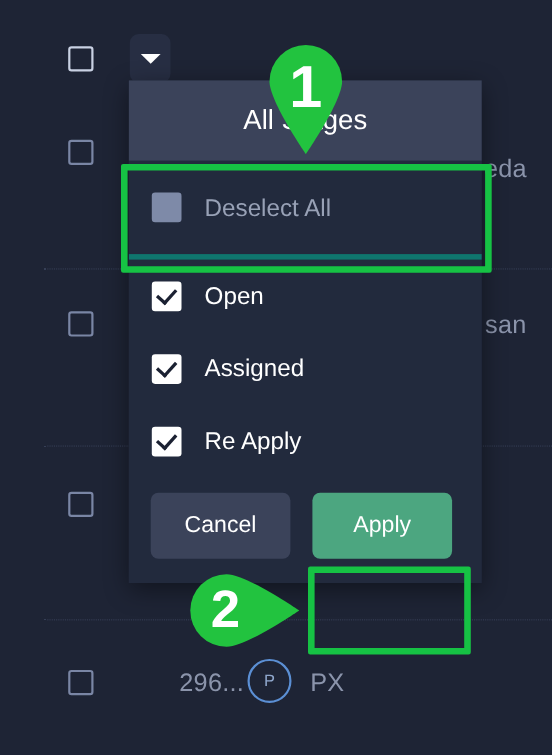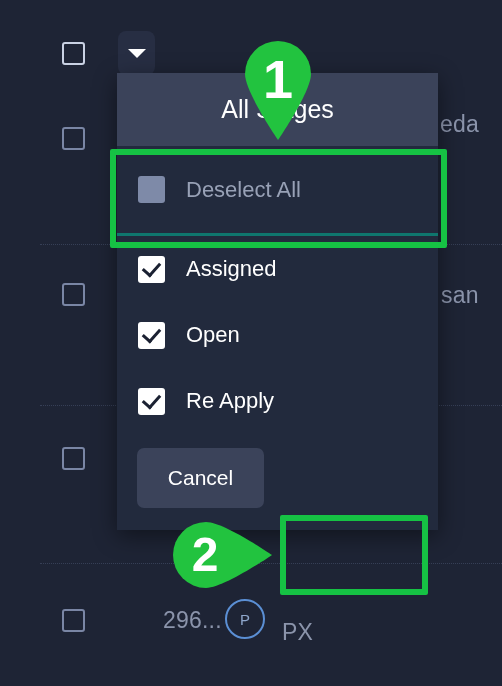--- a/index.html
+++ b/index.html
@@ -106,21 +106,21 @@
 
   .opt-row {
     display: flex;
     align-items: center;
     height: 66px;
     padding-left: 21px;
     cursor: pointer;
   }
   #deselect-all-row {
     height: 90px;
-    border-bottom: 3px solid #0f766e;
+    border-bottom: 5px solid #0f766e;
   }
 
   .cb-square {
     width: 27px;
     height: 27px;
     border-radius: 3px;
     flex: 0 0 auto;
     display: flex;
     align-items: center;
     justify-content: center;
@@ -201,62 +201,63 @@
   <div class="bg-checkbox" style="left:62px; top:283px;"></div>
 
   <div class="bg-checkbox" style="left:62px; top:447px;"></div>
 
   <div class="bg-checkbox" style="left:62px; top:609px;"></div>
 
   <div class="bg-row-sep" style="top:244px;"></div>
   <div class="bg-row-sep" style="top:405px;"></div>
   <div class="bg-row-sep" style="top:563px;"></div>
 
-  <div class="bg-text" style="left:440px; top:111px;text-align:right;">eda</div>
+  <div class="bg-text" style="left:440px; top:140px;text-align:right;">eda</div>
 
   <div class="bg-text" style="left:441px; top:282px;">san</div>
 
   <div class="bg-text" style="left:163px; top:607px;">296...</div>
 
   <div class="bg-avatar" style="left:225px; top:599px;">P</div>
 
-  <div class="bg-text" style="left:282px; top:607px;margin-top:12px;">PX</div>
+  <div class="bg-text" style="left:282px; top:607px;">PX</div>
 </div>
 
 <div id="dropdown-trigger">
   <span class="caret-down"></span>
 </div>
 
 <div id="stage-dropdown">
 
   <div id="dropdown-header">All Stages</div>
 
   <div class="opt-row" id="deselect-all-row">
     <span class="cb-square indeterminate"></span>
     <span class="opt-label">Deselect All</span>
   </div>
 
   <div class="opt-row">
     <span class="cb-square checked"></span>
-    <span class="opt-label">Assigned</span>
+    <span class="opt-label">Open</span>
   </div>
 
   <div class="opt-row">
     <span class="cb-square checked"></span>
-    <span class="opt-label">Open</span>
+    <span class="opt-label">Assigned</span>
   </div>
 
 
   <div class="opt-row">
     <span class="cb-square checked"></span>
     <span class="opt-label">Re Apply</span>
   </div>
 
   <div id="dropdown-footer">
     <button class="footer-btn" id="cancel-button">Cancel</button>
+    <button class="footer-btn" id="apply-button">Apply</button>
   </div>
 </div>
 
 <div class="hl-box" id="highlight-deselect"></div>
 <div class="hl-box" id="highlight-apply"></div>
 
 <div class="pin" id="pin-1">
   <svg width="70" height="100" viewBox="0 0 70 100" xmlns="http://www.w3.org/2000/svg">
     <path d="M35 100 C35 100 2 52 2 34 A33 33 0 0 1 68 34 C68 52 35 100 35 100 Z" fill="#22c33f"></path>
   </svg>

